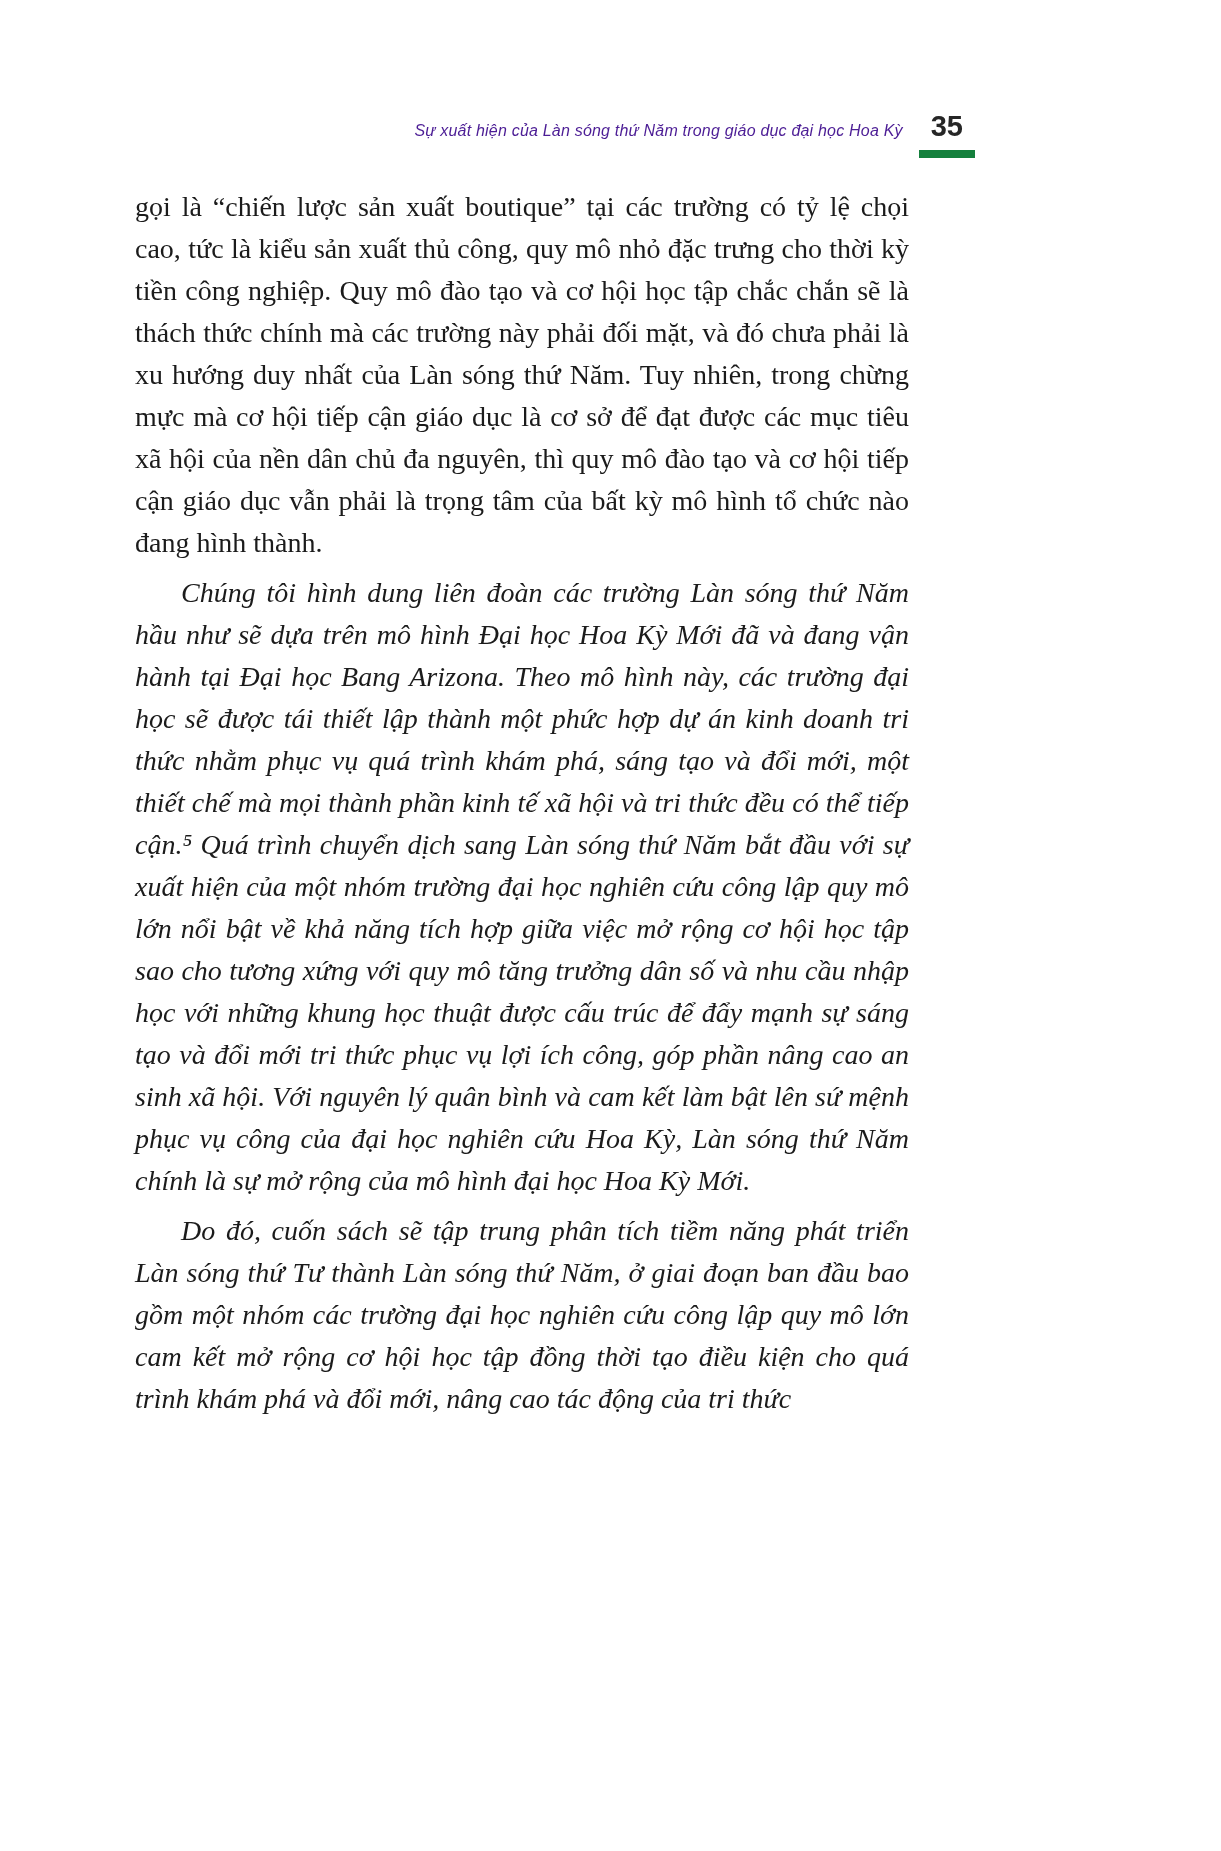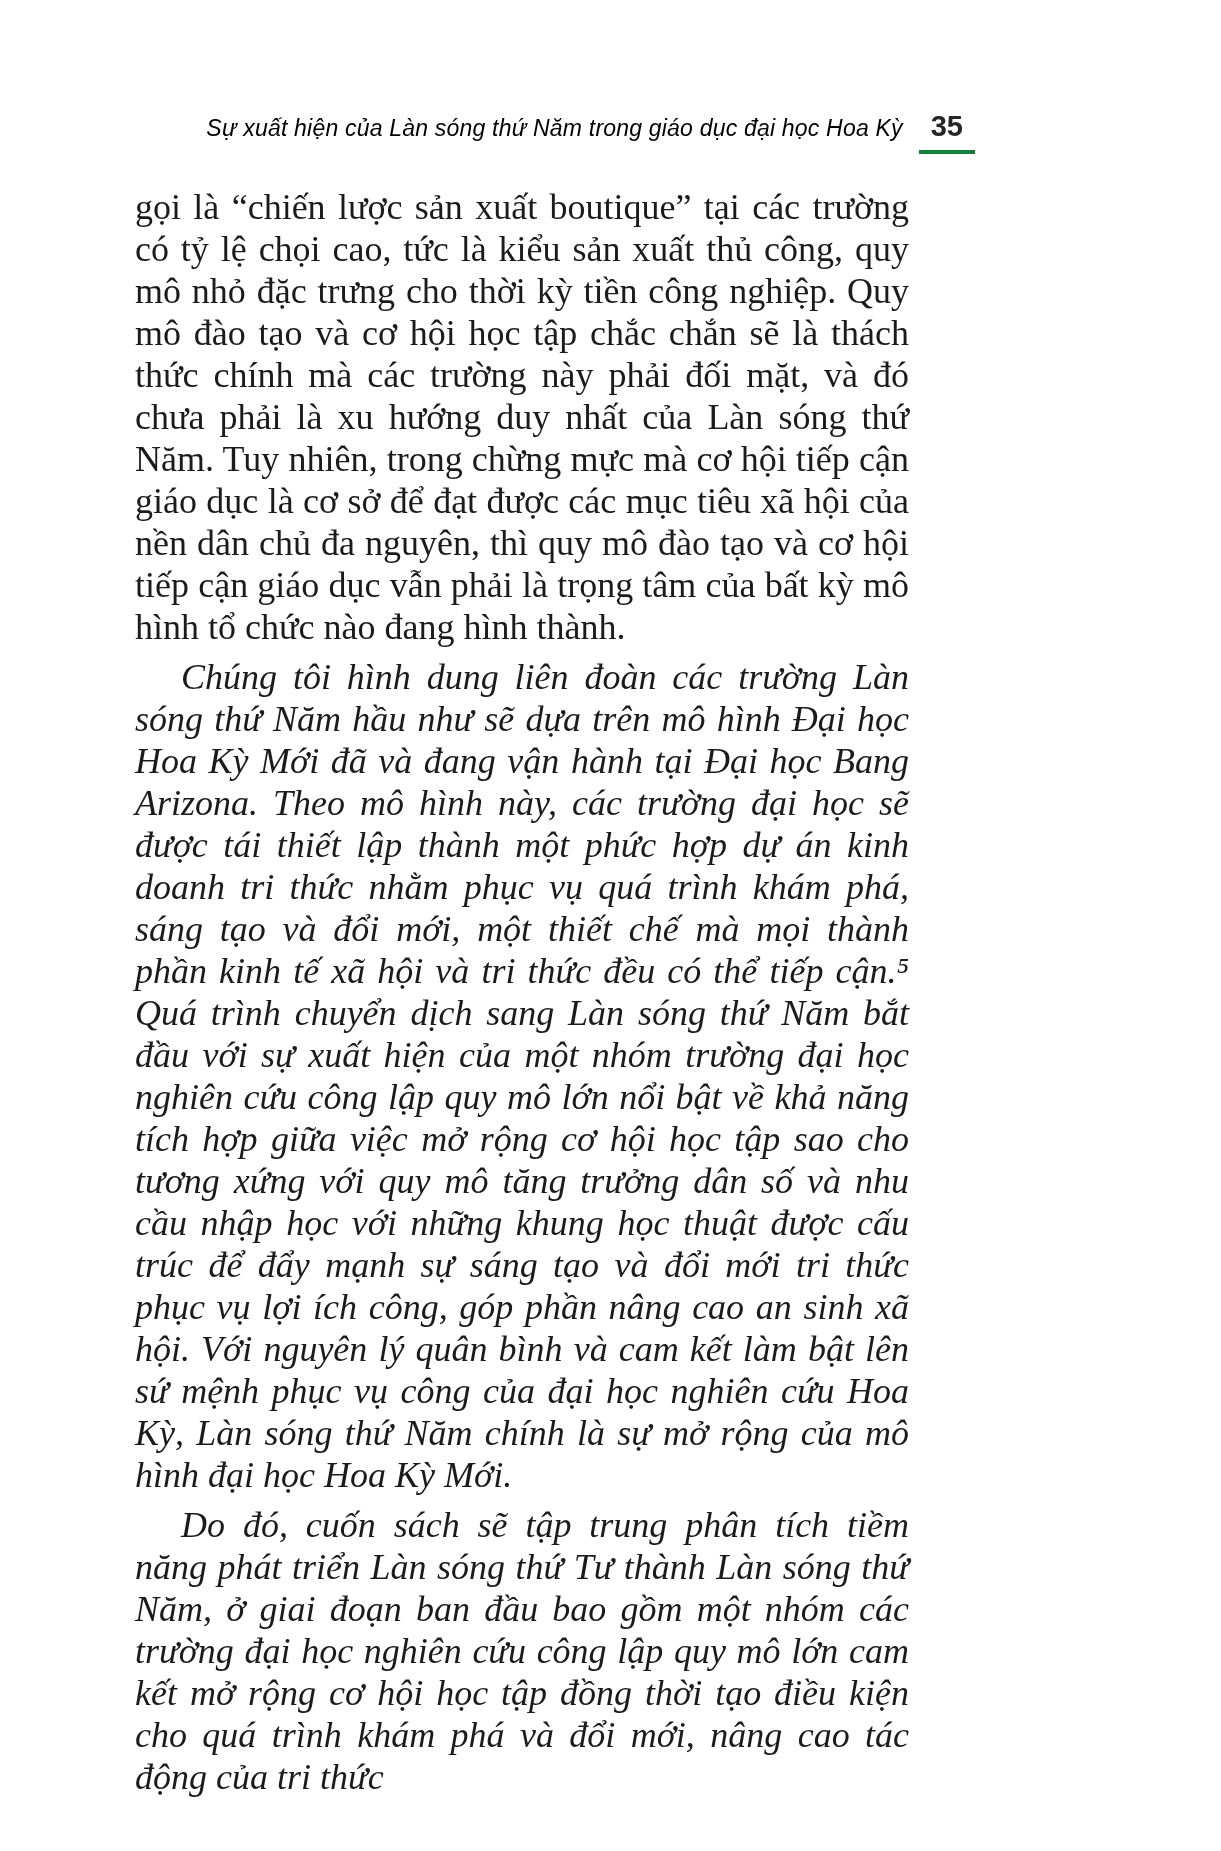--- a/index.html
+++ b/index.html
@@ -22,42 +22,42 @@
       width: 840px;
       display: flex;
       justify-content: flex-end;
       align-items: baseline;
       gap: 16px;
     }
 
     .running-title {
       font-family: "Liberation Sans", "DejaVu Sans", sans-serif;
       font-style: italic;
-      font-size: 23px;
-      color: #000000;
+      font-size: 16px;
+      color: #4c1d95;
       letter-spacing: 0.2px;
       white-space: nowrap;
     }
 
     .page-number {
       font-family: "Liberation Sans", "DejaVu Sans", sans-serif;
       font-weight: 700;
       font-style: normal;
       font-size: 29px;
       color: #262626;
       padding: 0 12px 7px 12px;
-      border-bottom: 4px solid #15803d;
+      border-bottom: 8px solid #15803d;
     }
 
     .body-text {
       position: absolute;
       top: 186px;
       left: 135px;
       width: 774px;
-      font-size: 36px;
+      font-size: 28px;
       line-height: 42px;
       text-align: justify;
       color: #1b1b1b;
     }
 
     .para { margin: 0 0 8px 0; }
     .para.indent { text-indent: 46px; font-style: italic; }
   </style>
 </head>
 <body>

